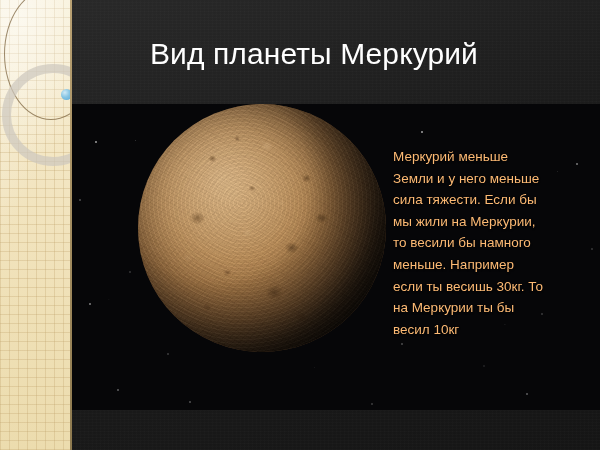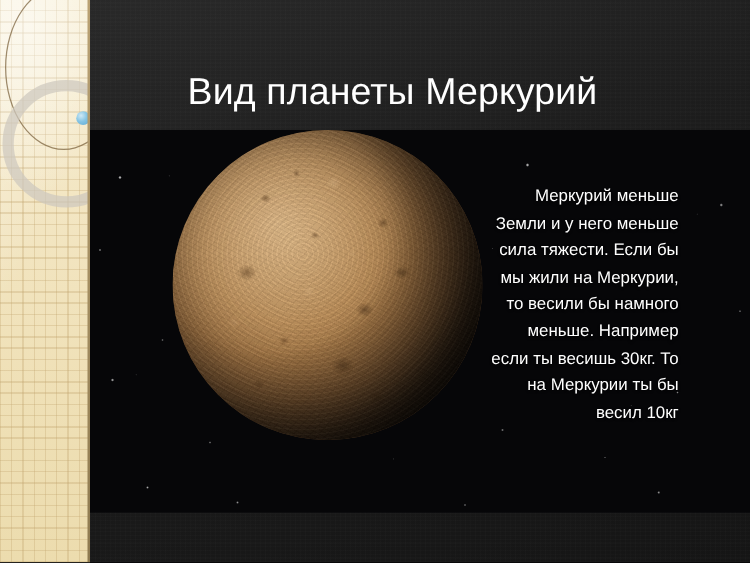--- a/index.html
+++ b/index.html
@@ -102,21 +102,20 @@
     left: 150px;
     top: 36px;
     width: 430px;
     color: #ffffff;
     font-size: 30px;
     font-weight: 400;
     letter-spacing: 0.1px;
     line-height: 1.2;
     white-space: nowrap;
     z-index: 3;
-    margin-top: 20px;
   }
 
   
   .photo {
     position: absolute;
     left: 72px;
     top: 104px;
     width: 528px;
     height: 306px;
     overflow: hidden;
@@ -215,27 +214,26 @@
     border-radius: 50%;
     background: radial-gradient(circle at 30% 32%, rgba(0,0,0,0) 40%, rgba(0,0,0,0.30) 66%, rgba(0,0,0,0.80) 86%, rgba(0,0,0,0.96) 100%);
   }
 
   
   .body-text {
     position: absolute;
     left: 393px;
     top: 146px;
     width: 150px;
-    color: #ffffff;
+    color: #fdba74;
     font-size: 13.5px;
     line-height: 1.60;
     font-weight: 400;
     z-index: 5;
     text-shadow: 0 1px 2px rgba(0,0,0,0.85);
-    text-align: right;
   }
 </style>
 </head>
 <body>
 
 <div id="slide">
 
   <div class="slide-bg"></div>
 
   <div class="photo">

